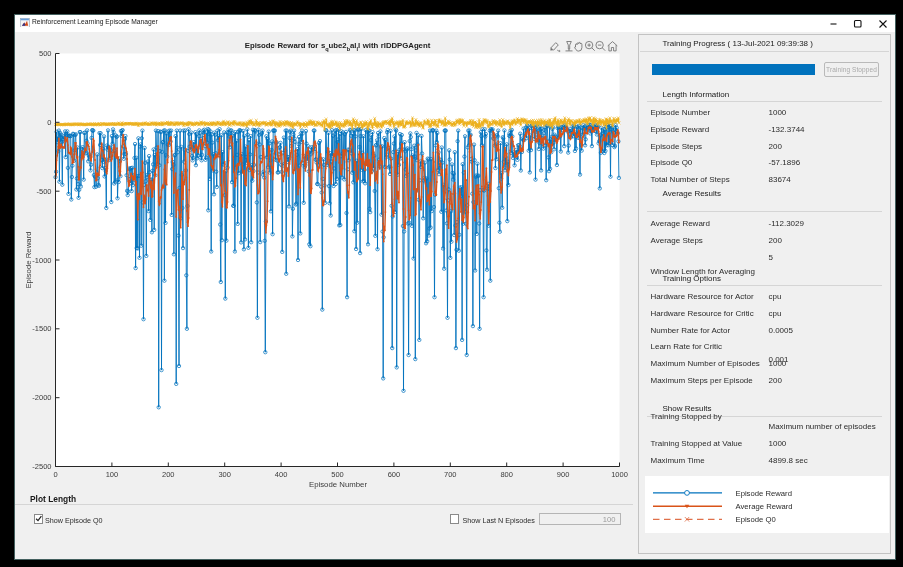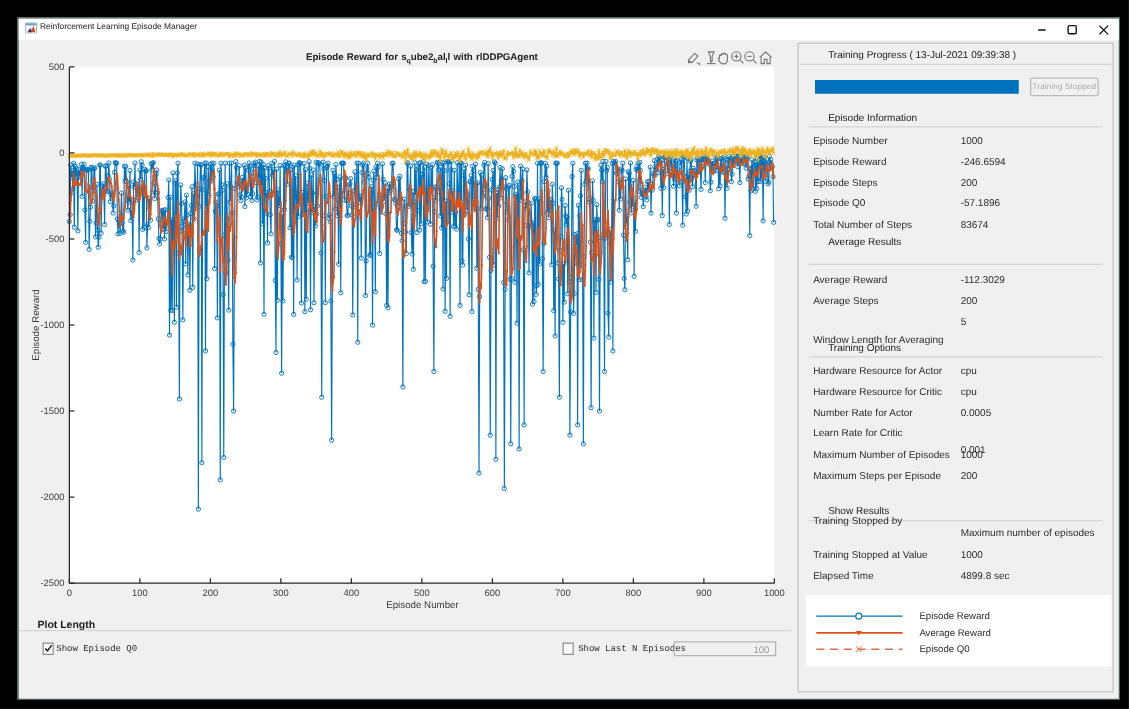--- a/index.html
+++ b/index.html
@@ -18,21 +18,21 @@
 #rp .sep { position:absolute; left:8px; right:8px; height:1px; background:#d5d5d5; }
 #rp .lbl { position:absolute; left:12px; white-space:nowrap; }
 #rp .val { position:absolute; left:130px; white-space:nowrap; }
 #pbar { position:absolute; left:13.5px; top:29.5px; width:163px; height:10.5px; background:#0072bd; }
 #tsbtn { white-space:nowrap; position:absolute; left:185.5px; top:27px; width:55px; height:15px; border:1px solid #b9b9b9;
   border-radius:2px; color:#a9a9a9; font-size:6.5px; text-align:center; line-height:13.5px; letter-spacing:0.1px; }
 #legend { position:absolute; left:6px; top:441px; width:244px; height:57px; background:#fff; }
 #po-title { position:absolute; left:15px; top:478.5px; font-weight:bold; font-size:8.4px; color:#1a1a1a; }
 #po-sep { position:absolute; left:0px; top:489px; width:618px; height:1px; background:#d5d5d5; }
 .cb { position:absolute; width:9.5px; height:9.5px; background:#fff; border:1px solid #8a8a8a; }
-.cbl { position:absolute; font-size:7.2px; color:#2b2b2b;font-family:Liberation Mono, monospace; }
+.cbl { position:absolute; font-size:7.2px; color:#2b2b2b; }
 #nbox { position:absolute; left:523.5px; top:497.5px; width:82px; height:12.5px; border:1px solid #b5b5b5;
   color:#9a9a9a; font-size:7.6px; text-align:right; line-height:11px; padding-right:4px; }
 </style></head><body>
 <div id="win">
   <div id="titlebar">
     <svg id="mico" viewBox="0 0 10 10">
         <rect x="0.2" y="0.2" width="9.6" height="9.6" fill="#f5f5f5" stroke="#8899aa" stroke-width="0.6"></rect>
         <rect x="0.6" y="0.6" width="8.8" height="1.8" fill="#6a9fd8"></rect>
         <path d="M2 8.2 L4.5 4.8 L5.6 6.4 L7.4 2.8 L8.6 8.2 Z" fill="#d24a1a"></path>
         <path d="M2 8.2 L4.5 4.8 L5.6 8.2 Z" fill="#283593"></path>
@@ -42,26 +42,26 @@
       <line x1="15.5" y1="9" x2="21.5" y2="9" stroke="#111" stroke-width="1.1"></line>
       <rect x="39.5" y="5.5" width="6.5" height="6.5" fill="none" stroke="#111" stroke-width="1.1" rx="1"></rect>
       <path d="M64.5 5.5 L71.5 12.5 M71.5 5.5 L64.5 12.5" stroke="#111" stroke-width="1.1"></path>
     </svg>
   </div>
   <div id="rp">
     <div class="hdr" style="top:4px">Training Progress ( 13-Jul-2021 09:39:38 )</div>
     <div class="sep" style="top:16px; left:1px; right:1px;"></div>
     <div id="pbar"></div>
     <div id="tsbtn">Training Stopped</div>
-    <div class="hdr" style="top:55px">Episode Information</div>
+    <div class="hdr" style="top:55px">Length Information</div>
     <div class="sep" style="top:66px"></div>
     <div class="lbl" style="top:73px">Episode Number</div>
       <div class="val" style="top:73px">1000</div>
     <div class="lbl" style="top:90px">Episode Reward</div>
-      <div class="val" style="top:90px">-246.6594</div>
+      <div class="val" style="top:90px">-132.3744</div>
     <div class="lbl" style="top:107px">Episode Steps</div>
       <div class="val" style="top:107px">200</div>
     <div class="lbl" style="top:123.5px">Episode Q0</div>
       <div class="val" style="top:123.5px">-57.1896</div>
     <div class="lbl" style="top:140px">Total Number of Steps</div>
       <div class="val" style="top:140px">83674</div>
     <div class="hdr" style="top:154px">Average Results</div>
     <div class="sep" style="top:176px"></div>
     <div class="lbl" style="top:184px">Average Reward</div>
       <div class="val" style="top:184px">-112.3029</div>
@@ -82,21 +82,21 @@
     <div class="lbl" style="top:324px">Maximum Number of Episodes</div>
       <div class="val" style="top:324px">1000</div>
     <div class="lbl" style="top:341.7px">Maximum Steps per Episode</div>
       <div class="val" style="top:341.7px">200</div>
     <div class="hdr" style="top:369.5px">Show Results</div>
     <div class="sep" style="top:381px"></div>
     <div class="lbl" style="top:377px">Training Stopped by</div>
       <div class="val" style="top:387.5px">Maximum number of episodes</div>
     <div class="lbl" style="top:404.5px">Training Stopped at Value</div>
       <div class="val" style="top:404.5px">1000</div>
-    <div class="lbl" style="top:421px">Elapsed Time</div>
+    <div class="lbl" style="top:421px">Maximum Time</div>
       <div class="val" style="top:421px">4899.8 sec</div>
     <div id="legend">
       <svg width="244" height="57" viewBox="0 0 244 57">
         <line x1="8" y1="16.9" x2="77" y2="16.9" stroke="#0072bd" stroke-width="1.1"></line>
         <circle cx="42" cy="16.9" r="2.4" fill="#fff" stroke="#0072bd" stroke-width="0.9"></circle>
         <line x1="8" y1="30.3" x2="77" y2="30.3" stroke="#d95319" stroke-width="1.4"></line>
         <path d="M42,32.3 L39.7,28.8 L44.3,28.8 Z" fill="#d95319"></path>
         <line x1="8" y1="43.3" x2="77" y2="43.3" stroke="#e0704a" stroke-width="1.2" stroke-dasharray="6.5 4.5"></line>
         <path d="M39.8,41 L44.2,45.6 M44.2,41 L39.8,45.6" stroke="#e0704a" stroke-width="0.8"></path>
         <g fill="#2b2b2b" font-size="7.7px">

